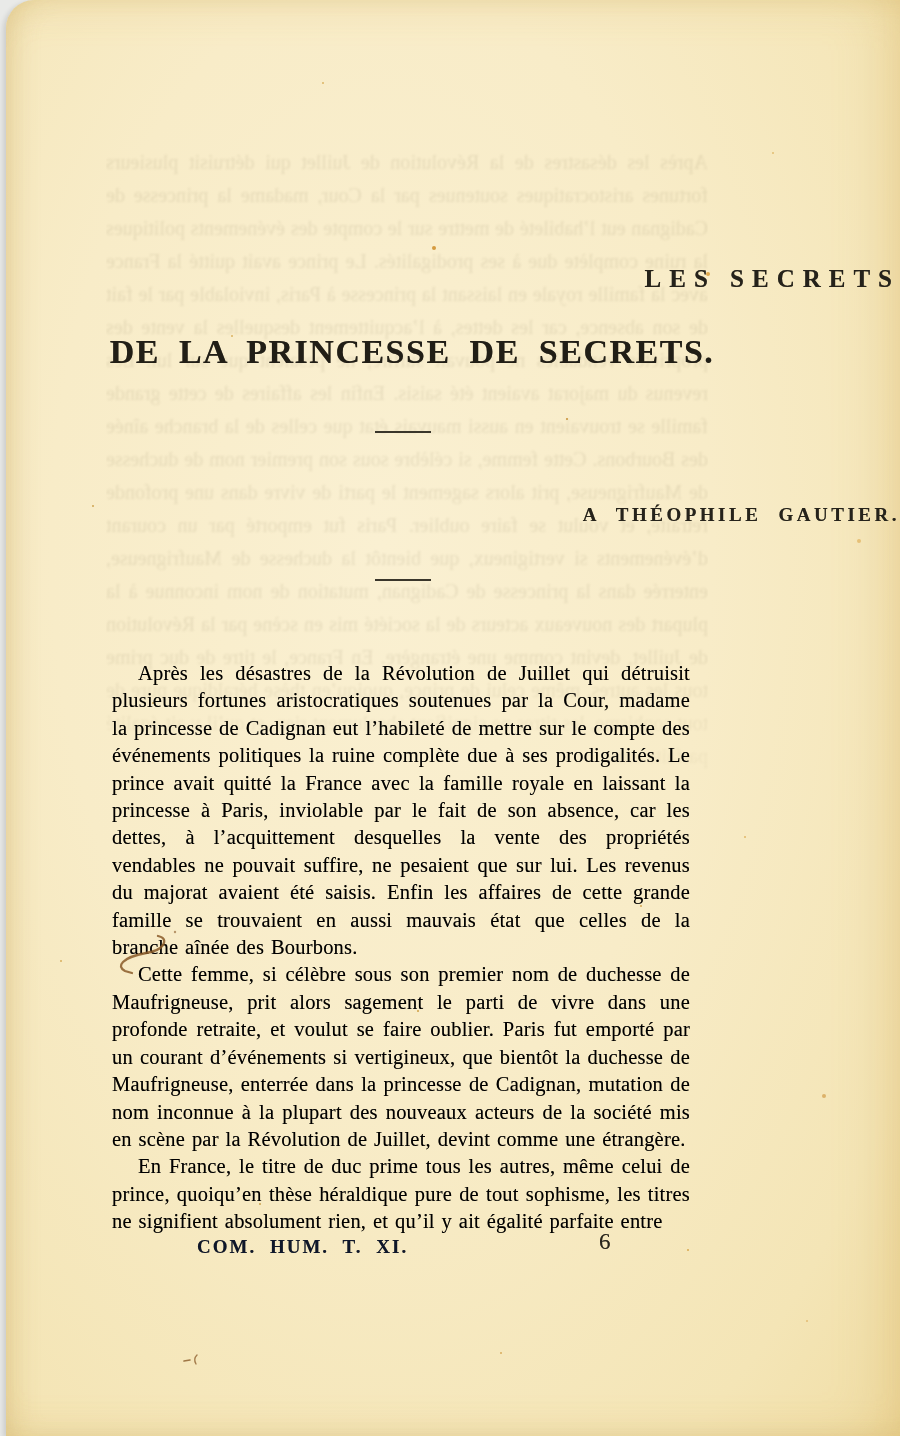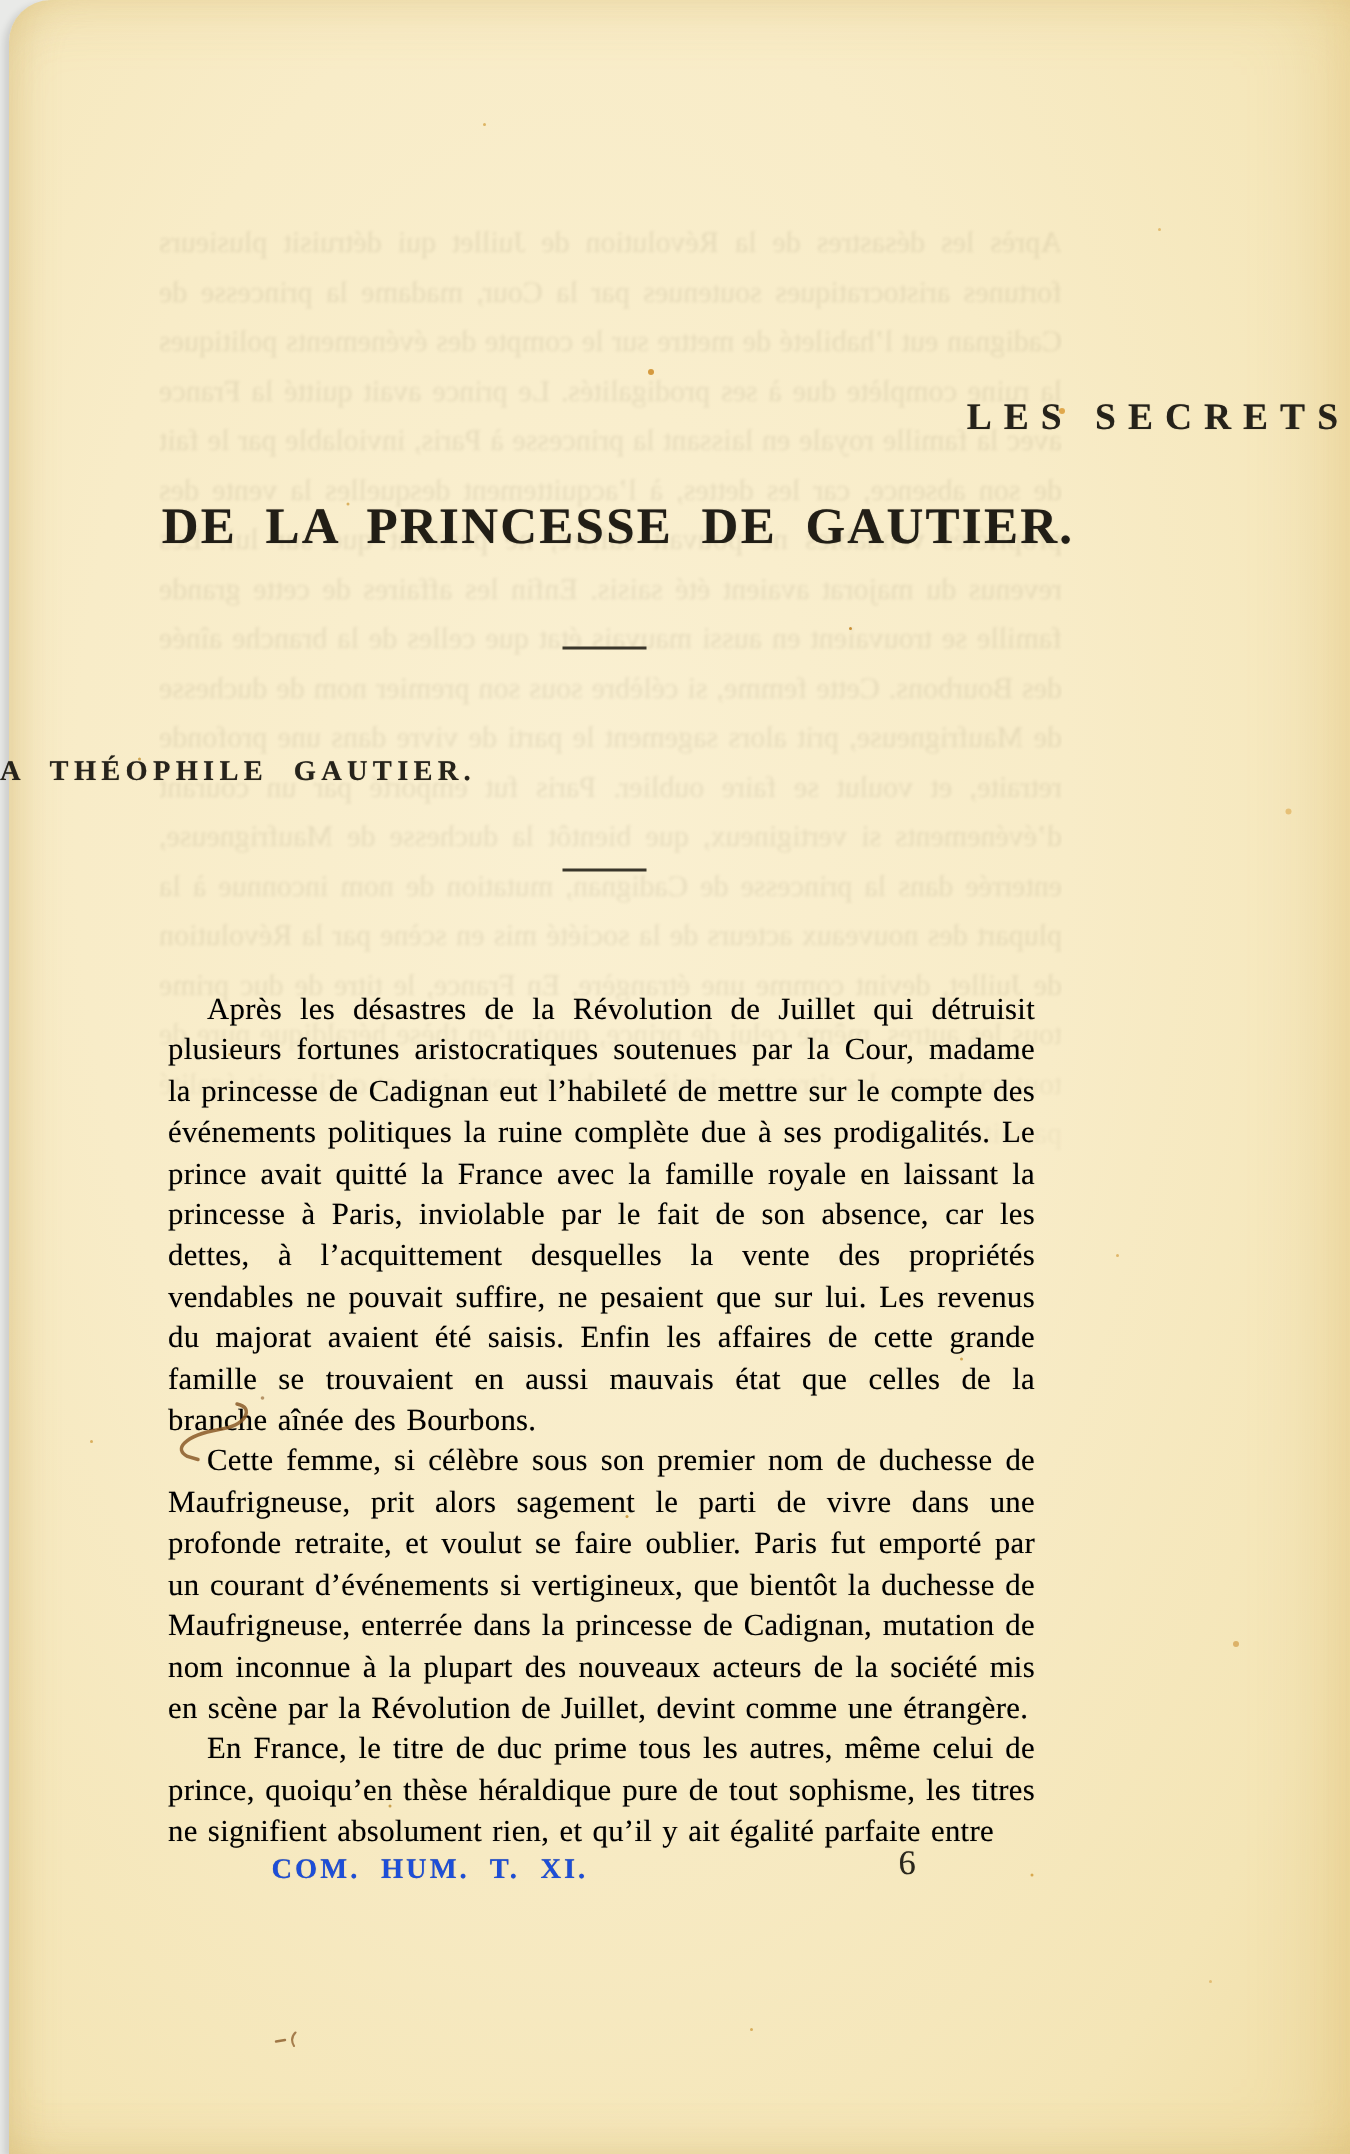--- a/index.html
+++ b/index.html
@@ -81,43 +81,43 @@
   }
   .rule{
     position:absolute;left:375px;width:56px;height:2px;
     background:#3a362b;
     box-shadow:-2px 2px 0 -1px rgba(58,54,43,.45);
   }
   .rule.r1{top:431px;}
   .rule.r2{top:579px;}
   .dedication{
     position:absolute;left:0;top:504px;width:900px;
-    text-align:left;
+    text-align:right;
     font-size:19px;font-weight:700;
     letter-spacing:3.5px;word-spacing:9px;
     color:#26231b;
     text-shadow:0 0 .5px rgba(40,35,25,.5);
   }
 
   .body-text{
     position:absolute;left:112px;top:660px;width:578px;
     font-size:20.5px;line-height:27.4px;
     text-align:justify;
     word-spacing:1.5px;letter-spacing:.2px;
     hyphens:auto;
     color:#000000;
     text-shadow:0 0 .45px rgba(45,40,28,.5);
   }
   .body-text p{margin:0;text-indent:26px;}
 
   .footer-sig{
-    position:absolute;left:181px;top:1236px;
+    position:absolute;left:197px;top:1236px;
     font-size:19px;font-weight:700;
     letter-spacing:2px;word-spacing:7px;
-    color:#1d4ed8;
+    color:#0f172a;
     text-shadow:0 0 .45px rgba(45,40,28,.5);
   }
   .page-number{
     position:absolute;left:599px;top:1229px;
     font-size:23px;
     color:#29261d;
     text-shadow:0 0 .45px rgba(45,40,28,.5);
   }
 
   .ink-annotation{position:absolute;left:104px;top:926px;}
@@ -128,21 +128,21 @@
 
 <div class="scan">
   <div class="paper"></div>
 
   <div class="ghost" aria-hidden="true">Après les désastres de la Révolution de Juillet qui détruisit plusieurs fortunes aristocratiques soutenues par la Cour, madame la princesse de Cadignan eut l’habileté de mettre sur le compte des événements politiques la ruine complète due à ses prodigalités. Le prince avait quitté la France avec la famille royale en laissant la princesse à Paris, inviolable par le fait de son absence, car les dettes, à l’acquittement desquelles la vente des propriétés vendables ne pouvait suffire, ne pesaient que sur lui. Les revenus du majorat avaient été saisis. Enfin les affaires de cette grande famille se trouvaient en aussi mauvais état que celles de la branche aînée des Bourbons. Cette femme, si célèbre sous son premier nom de duchesse de Maufrigneuse, prit alors sagement le parti de vivre dans une profonde retraite, et voulut se faire oublier. Paris fut emporté par un courant d’événements si vertigineux, que bientôt la duchesse de Maufrigneuse, enterrée dans la princesse de Cadignan, mutation de nom inconnue à la plupart des nouveaux acteurs de la société mis en scène par la Révolution de Juillet, devint comme une étrangère. En France, le titre de duc prime tous les autres, même celui de prince, quoiqu’en thèse héraldique pure de tout sophisme, les titres ne signifient absolument rien, et qu’il y ait égalité parfaite entre</div>
 
   <div class="specks"></div>
 
   <div class="content">
     <div class="half-title">LES SECRETS</div>
-    <div class="main-title">DE LA PRINCESSE DE GAUTIER.</div>
+    <div class="main-title">DE LA PRINCESSE DE SECRETS.</div>
     <div class="rule r1"></div>
     <div class="dedication">A THÉOPHILE GAUTIER.</div>
     <div class="rule r2"></div>
 
     <div class="body-text">
         <p>Après les désastres de la Révolution de Juillet qui détruisit plusieurs fortunes aristocratiques soutenues par la Cour, madame la princesse de Cadignan eut l’habileté de mettre sur le compte des événements politiques la ruine complète due à ses prodigalités. Le prince avait quitté la France avec la famille royale en laissant la princesse à Paris, inviolable par le fait de son absence, car les dettes, à l’acquittement desquelles la vente des propriétés vendables ne pouvait suffire, ne pesaient que sur lui. Les revenus du majorat avaient été saisis. Enfin les affaires de cette grande famille se trouvaient en aussi mauvais état que celles de la branche aînée des Bourbons.</p>
         <p>Cette femme, si célèbre sous son premier nom de duchesse de Maufrigneuse, prit alors sagement le parti de vivre dans une profonde retraite, et voulut se faire oublier. Paris fut emporté par un courant d’événements si vertigineux, que bientôt la duchesse de Maufrigneuse, enterrée dans la princesse de Cadignan, mutation de nom inconnue à la plupart des nouveaux acteurs de la société mis en scène par la Révolution de Juillet, devint comme une étrangère.</p>
         <p>En France, le titre de duc prime tous les autres, même celui de prince, quoiqu’en thèse héraldique pure de tout sophisme, les titres ne signifient absolument rien, et qu’il y ait égalité parfaite entre</p>
       </div>
 

